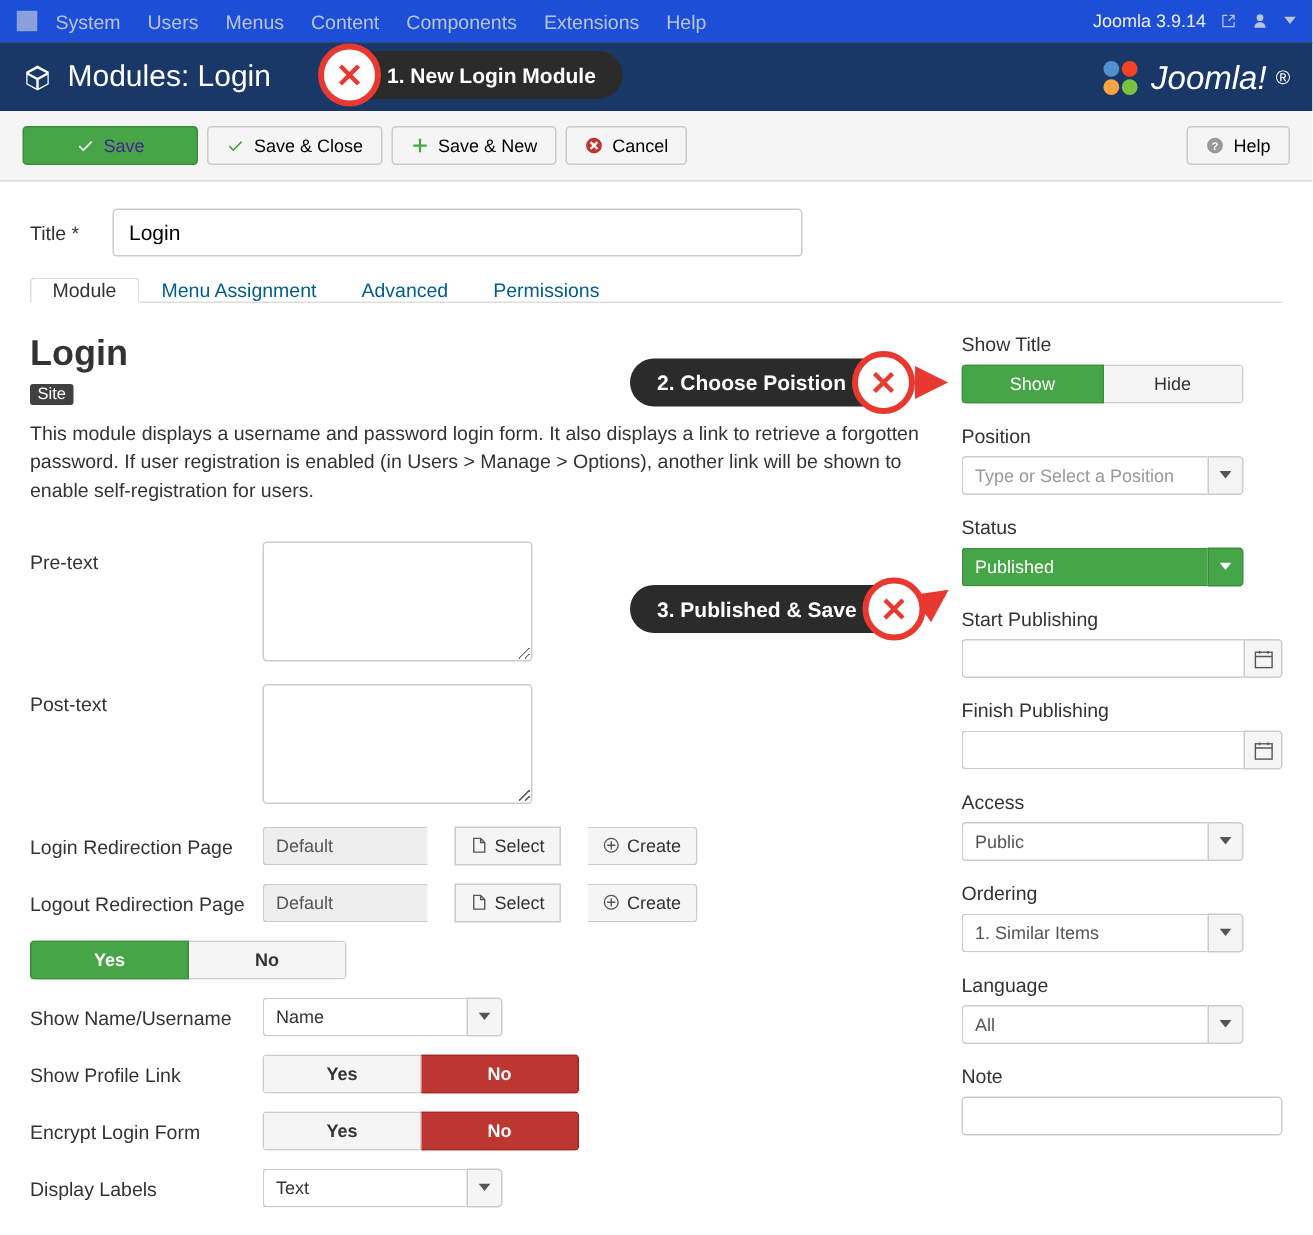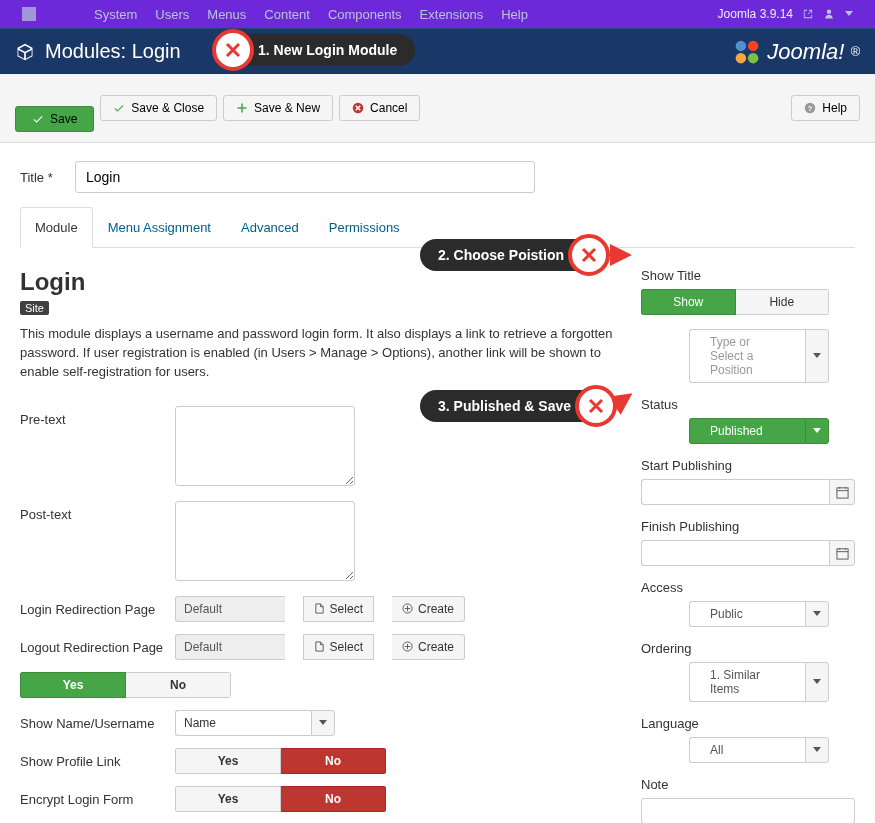--- a/index.html
+++ b/index.html
@@ -1,49 +1,49 @@
 <!DOCTYPE html>
 <html><head>
 <meta charset="utf-8">
 <style>
 * { box-sizing: border-box; margin: 0; padding: 0; }
 body { font-family: -apple-system, "Helvetica Neue", Arial, sans-serif; font-size: 13px; color: #333; background: #fff; width: 875px; }
 
 
-.topnav { background: #6d28d9; height: 28px; display: flex; align-items: center; padding: 0 22px; color: #ccc; gap: 46px; }
+.topnav { background: #1d4ed8; height: 28px; display: flex; align-items: center; padding: 0 11px; color: #ccc; }
 .topnav .j-icon { width: 14px; height: 14px; margin-right: 12px; }
 .topnav .menu { display: flex; gap: 18px; }
 .topnav .menu span { cursor: pointer; color: #b8c5d8; font-size: 13px; }
 .topnav .right { margin-left: auto; display: flex; align-items: center; gap: 10px; color: #eee; font-size: 12px; }
 .topnav .user-icon { width: 12px; height: 12px; }
 .topnav .ext-icon { width: 10px; height: 10px; }
 
 
 .headerbar { background: #1a3867; height: 46px; display: flex; align-items: center; padding: 0 15px; border-top: 1px solid #2a4877; }
 .headerbar .cube-icon { width: 20px; height: 20px; margin-right: 10px; }
 .headerbar h1 { color: #fff; font-size: 20px; font-weight: 300; }
 .headerbar .logo { margin-left: auto; display: flex; align-items: center; gap: 6px; color: #fff; font-size: 22px; font-style: italic; }
 .headerbar .logo-mark { width: 28px; height: 28px; }
 
 
 .toolbar { background: #f5f5f5; border-bottom: 1px solid #ddd; padding: 10px 15px; display: flex; gap: 6px; align-items: center; }
 .btn { border: 1px solid #ccc; background: #f5f5f5; border-radius: 3px; padding: 5px 12px; font-size: 12px; cursor: pointer; display: inline-flex; align-items: center; gap: 6px; }
-.btn.green { background: #46a546; border-color: #3d8b3d; color: #000000; padding: 5px 16px; margin-top: 22px; }
+.btn.green { background: #46a546; border-color: #3d8b3d; color: #4c1d95; padding: 5px 35px; }
 .btn .icn { width: 12px; height: 12px; }
 .toolbar .help { margin-left: auto; }
 
 
 .content { padding: 18px 20px; }
 .title-row { display: flex; align-items: center; margin-bottom: 14px; }
 .title-row label { width: 55px; font-size: 13px; }
 .title-row input { flex: 0 0 460px; padding: 7px 10px; border: 1px solid #ccc; border-radius: 3px; font-size: 14px; }
 
 
 .tabs { border-bottom: 1px solid #ddd; display: flex; margin-bottom: 20px; }
-.tabs .tab { padding: 12px 14px; font-size: 13px; color: #005e8d; cursor: pointer; border: 1px solid transparent; margin-bottom: -1px; border-radius: 3px 3px 0 0; }
+.tabs .tab { padding: 0 14px; font-size: 13px; color: #005e8d; cursor: pointer; border: 1px solid transparent; margin-bottom: -1px; border-radius: 3px 3px 0 0; }
 .tabs .tab.active { border-color: #ddd #ddd #fff; background: #fff; color: #333; }
 
 
 .cols { display: flex; gap: 28px; }
 .col-main { flex: 1; }
 .col-side { width: 214px; }
 
 .module-title { font-size: 24px; font-weight: bold; margin-bottom: 4px; }
 .site-badge { display: inline-block; background: #404040; color: #fff; font-size: 11px; padding: 1px 5px; border-radius: 2px; margin-bottom: 10px; }
 .module-desc { font-size: 13px; color: #333; line-height: 1.45; margin-bottom: 24px; }
@@ -73,21 +73,21 @@
 
 
 .side-field { margin-bottom: 14px; }
 .side-field > label { display: block; font-size: 13px; margin-bottom: 6px; }
 .side-toggle { display: flex; width: 188px; border-radius: 3px; overflow: hidden; }
 .side-toggle .half { flex: 1; text-align: center; padding: 5px 0; font-size: 12px; border: 1px solid #ccc; cursor: pointer; background: #f5f5f5; }
 .side-toggle .half + .half { border-left: none; }
 .side-toggle .half.on-green { background: #46a546; border-color: #3d8b3d; color: #fff; }
 
 .side-select { display: flex; width: 188px; }
-.side-select .sval { flex: 1; border: 1px solid #ccc; border-right: none; padding: 5px 20px; border-radius: 3px 0 0 3px; font-size: 12px; background: #fff; color: #555; margin-left: 48px; }
+.side-select .sval { flex: 1; border: 1px solid #ccc; border-right: none; padding: 5px 8px; border-radius: 3px 0 0 3px; font-size: 12px; background: #fff; color: #555; }
 .side-select .sval.placeholder { color: #999; }
 .side-select .sarrow { width: 24px; border: 1px solid #ccc; border-radius: 0 3px 3px 0; background: #f5f5f5; display: flex; align-items: center; justify-content: center; cursor: pointer; }
 .side-select.green .sval { background: #46a546; color: #fff; border-color: #3d8b3d; }
 .side-select.green .sarrow { background: #46a546; border-color: #3d8b3d; }
 
 .date-input { display: flex; width: 214px; }
 .date-input input { flex: 1; border: 1px solid #ccc; border-right: none; padding: 5px 8px; border-radius: 3px 0 0 3px; font-size: 12px; }
 .date-input .calbtn { width: 26px; border: 1px solid #ccc; border-radius: 0 3px 3px 0; background: #f5f5f5; display: flex; align-items: center; justify-content: center; cursor: pointer; }
 
 .note-input { width: 214px; border: 1px solid #ccc; border-radius: 3px; padding: 5px 8px; font-size: 12px; }
@@ -316,20 +316,21 @@
 
       <div class="side-field">
         <label>Show Title</label>
         <div class="side-toggle">
           <div class="half on-green">Show</div>
           <div class="half">Hide</div>
         </div>
       </div>
 
       <div class="side-field">
+        <label>Position</label>
         <div class="side-select">
           <div class="sval placeholder">Type or Select a Position</div>
           <div class="sarrow">
               <svg width="8" height="6" viewBox="0 0 8 6">
                 <path fill="#555" d="M0 0h8L4 5z"></path>
               </svg>
             </div>
         </div>
       </div>
 

